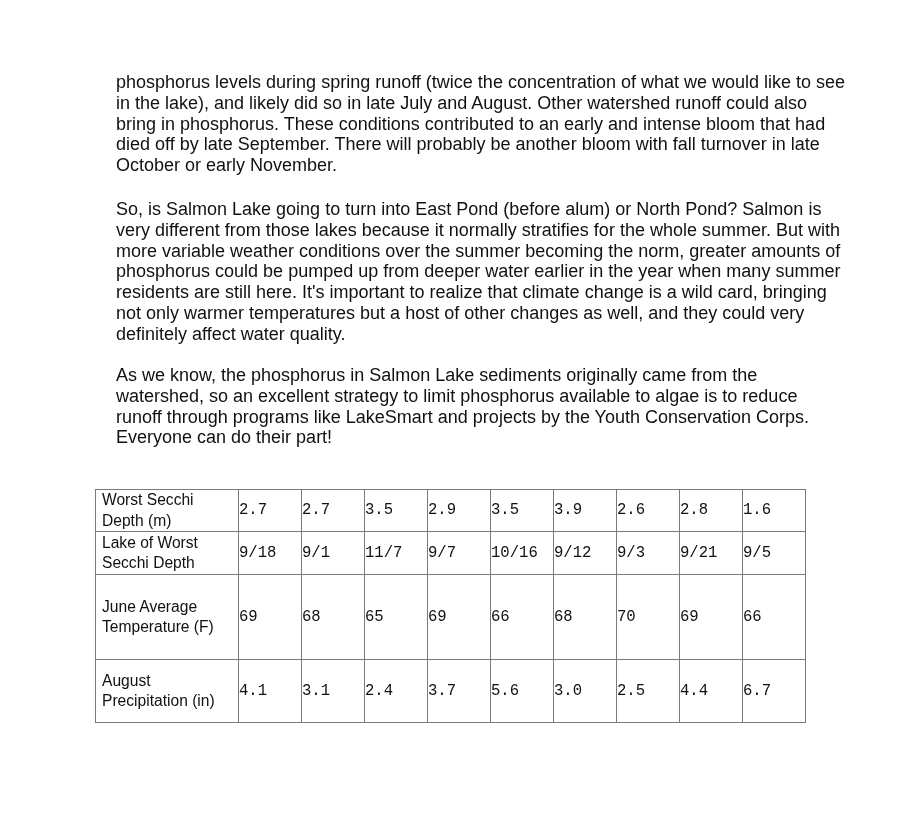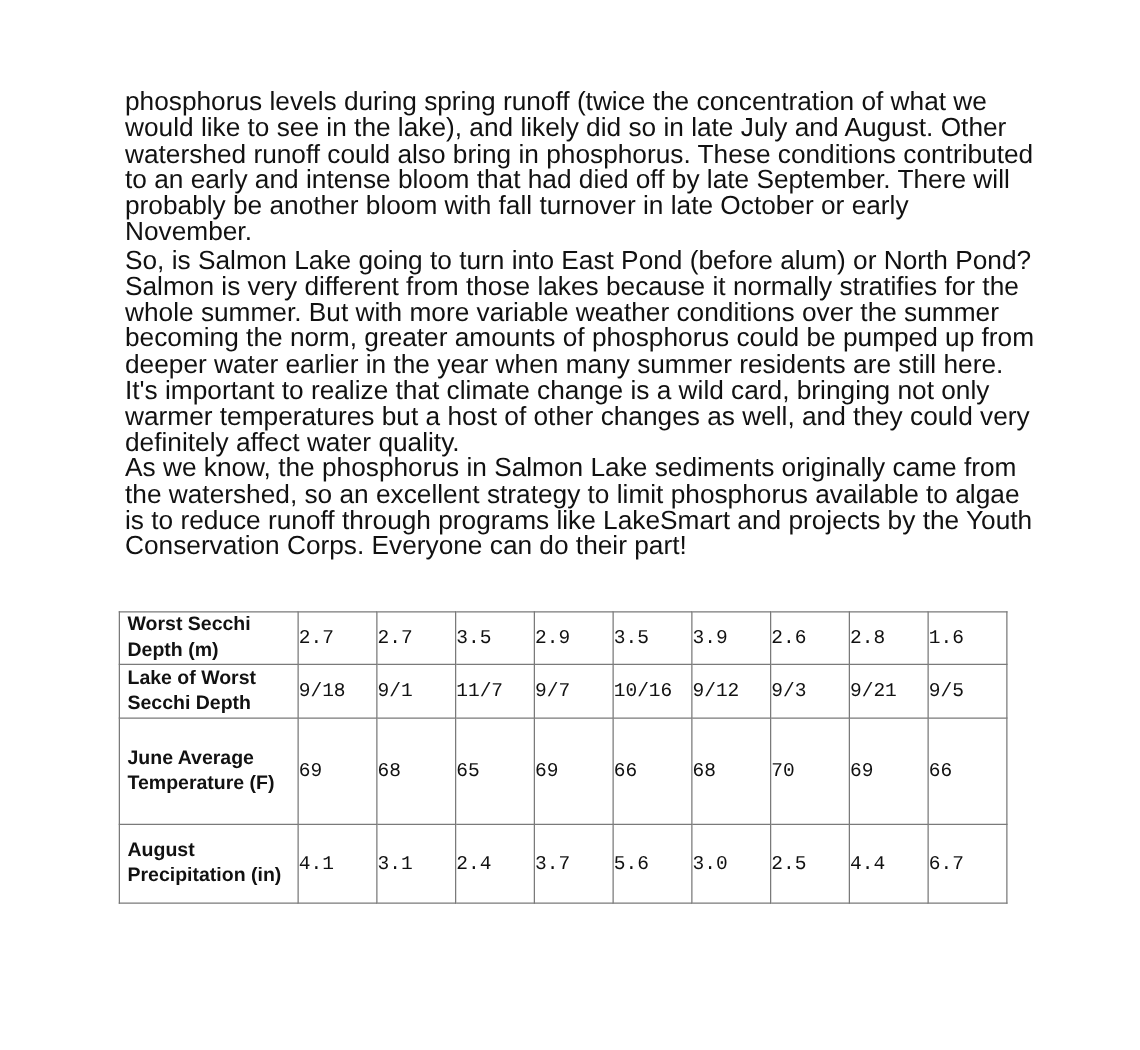--- a/index.html
+++ b/index.html
@@ -1,27 +1,27 @@
 <!DOCTYPE html>
 <html><head>
 <meta charset="utf-8">
 <style>
   html, body { margin: 0; padding: 0; background: #ffffff; }
   body { width: 912px; height: 840px; position: relative; overflow: hidden;
          font-family: "Liberation Sans", sans-serif; color: #111111; }
-  .para { position: absolute; left: 100px; width: 730px; font-size: 21px;
+  .para { position: absolute; left: 116px; width: 730px; font-size: 18px;
           line-height: 20.8px; margin: 0; letter-spacing: 0; }
   #p1 { top: 72px; }
   #p2 { top: 199px; }
   #p3 { top: 365px; }
   table.data { position: absolute; left: 95px; top: 489px; border-collapse: collapse;
                font-size: 15.6px; line-height: 20.5px; }
   table.data td, table.data th { border: 1.5px solid #7a7a7a; padding: 0; }
   table.data th { font-weight: bold; text-align: center; height: 21px; }
-  table.data td.label { font-weight: bold; text-align: left; padding-left: 6px;
+  table.data td.label { font-weight: normal; text-align: left; padding-left: 6px;
                         width: 136px; vertical-align: middle; }
   table.data td.val { text-align: left; width: 62px; vertical-align: middle; font-family: Liberation Mono, monospace; }
   tr.r1 td { height: 41px; }
   tr.r2 td { height: 42px; }
   tr.r3 td { height: 84px; }
   tr.r4 td { height: 62px; }
 </style>
 </head>
 <body>
 

